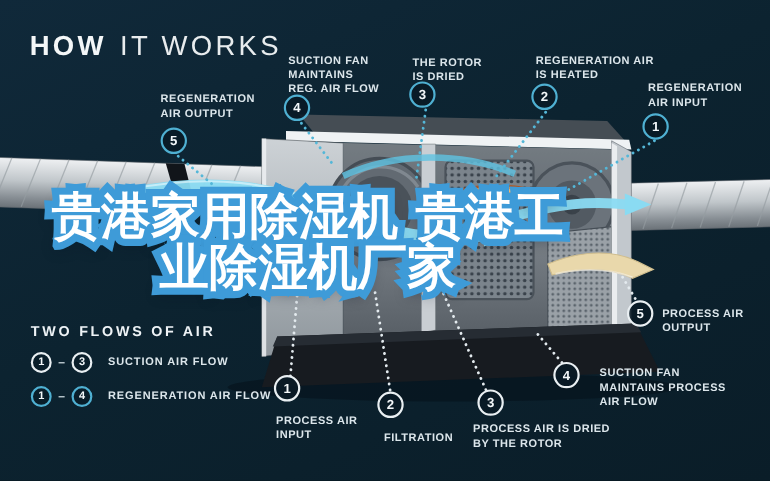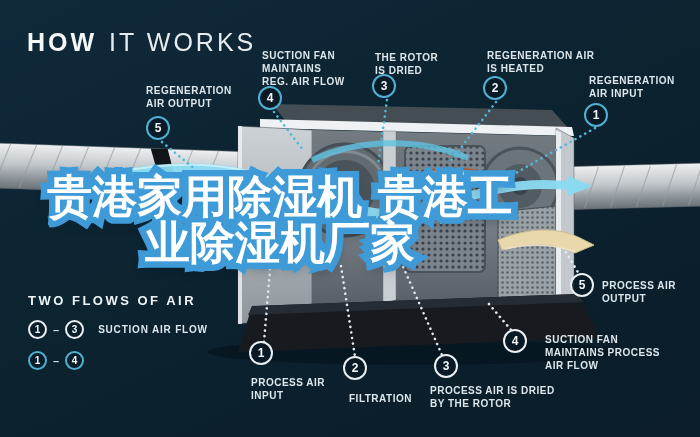--- a/index.html
+++ b/index.html
@@ -193,20 +193,21 @@
     <div class="legend-row">
       <span class="legend-badge ring-white">1</span>
       <span class="legend-dash">–</span>
       <span class="legend-badge ring-white">3</span>
       <span class="legend-label">SUCTION AIR FLOW</span>
     </div>
     <div class="legend-row">
       <span class="legend-badge ring-cyan">1</span>
       <span class="legend-dash">–</span>
       <span class="legend-badge ring-cyan">4</span>
+      <span class="legend-label">REGENERATION AIR FLOW</span>
     </div>
   </div>
 
   <div class="wm-layer wm-back">
     <div>贵港家用除湿机 贵港工</div>
     <div>业除湿机厂家</div>
   </div>
   <div class="wm-layer wm-front">
     <div>贵港家用除湿机 贵港工</div>
     <div>业除湿机厂家</div>

